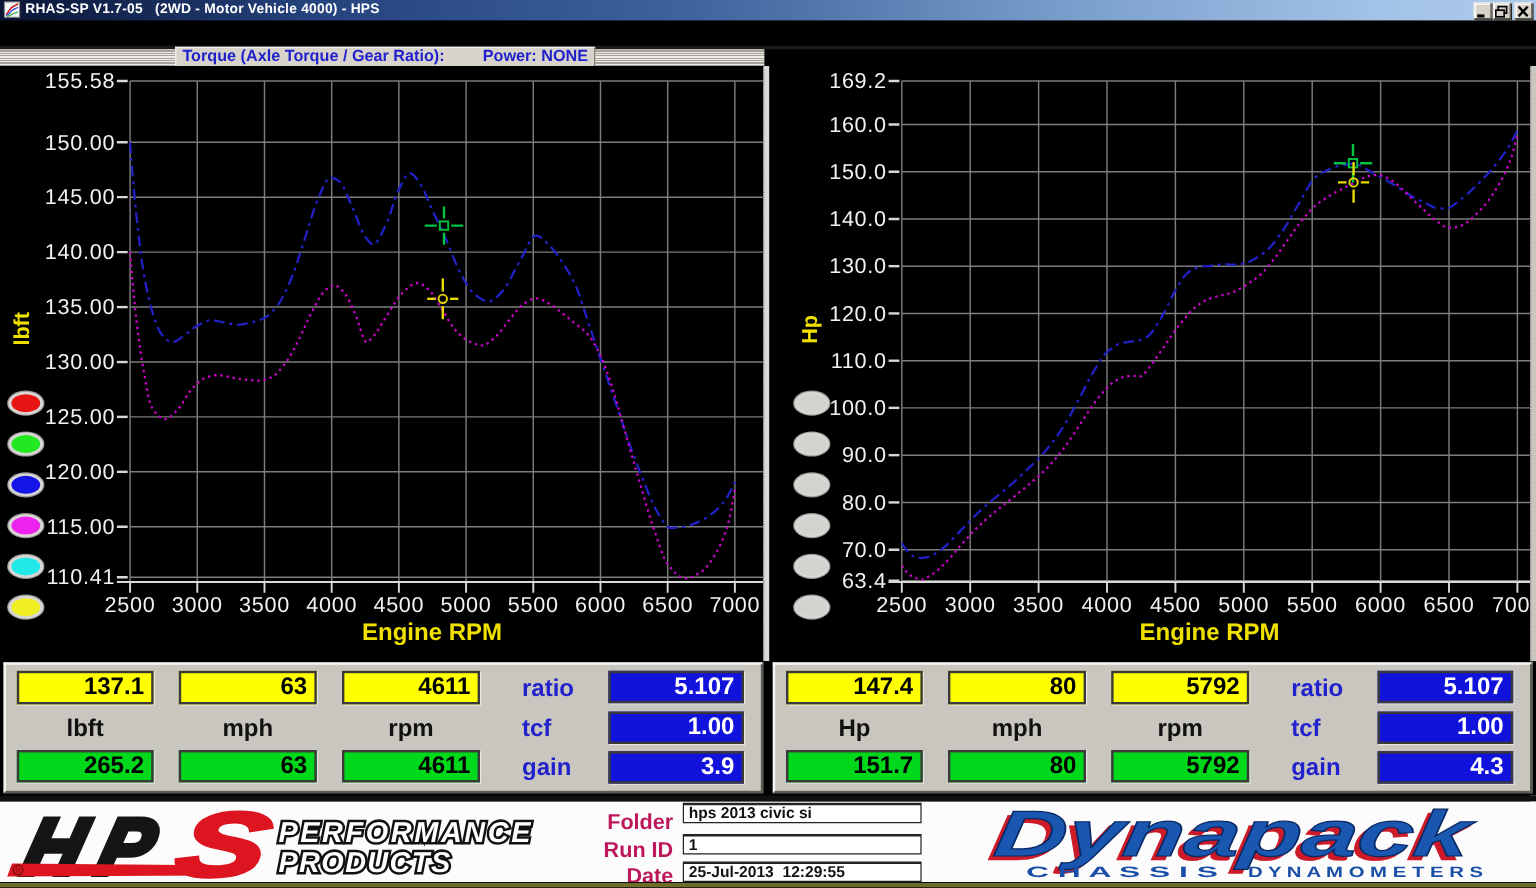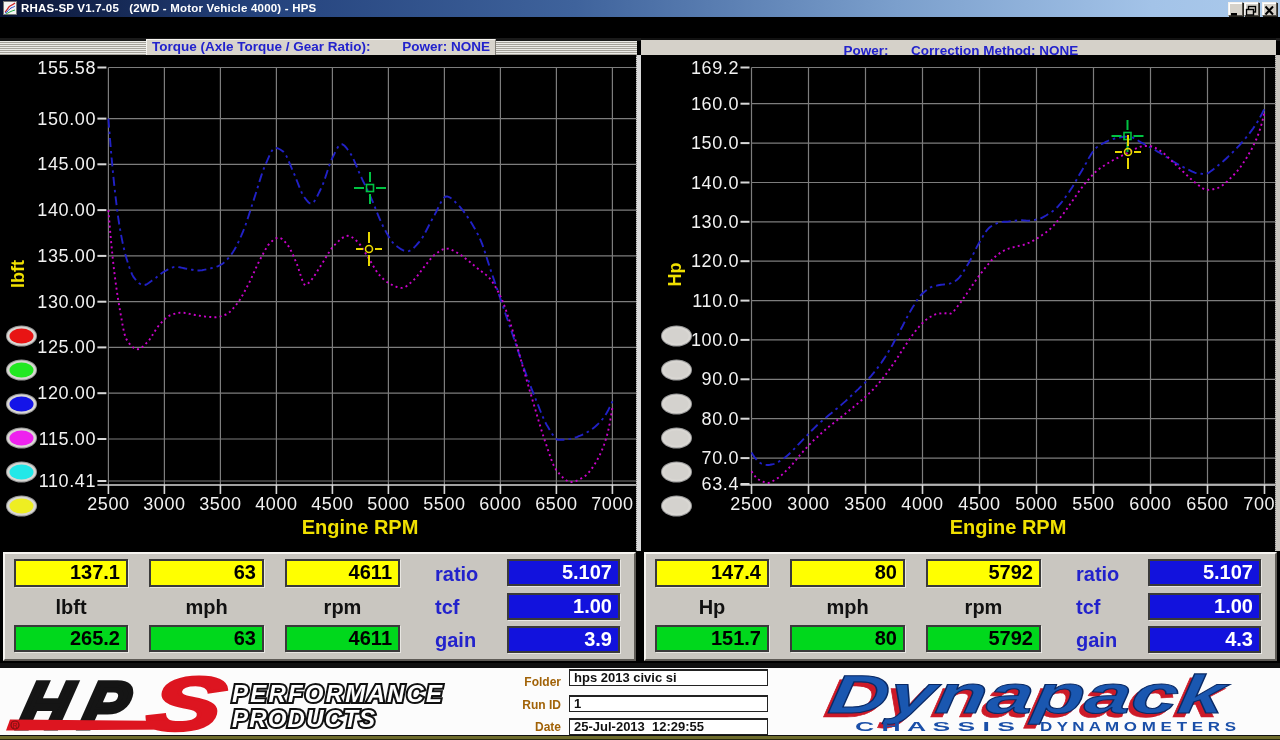--- a/index.html
+++ b/index.html
@@ -33,21 +33,21 @@
 .vbox { position:absolute; height:28px; border:2px solid #3a3a3a; box-shadow:1px 1px 0 #e8e6e2;
   font-size:20px; font-weight:bold; color:#000; text-align:right; padding-right:6px; line-height:23px;padding-left:20px; }
 .ybox { background:#ffff00; }
 .gbox { background:#00d81c; }
 .bbox { background:#1212dd; color:#ffffff; }
 .ulabel { position:absolute; font-size:20px; font-weight:bold; color:#111; text-align:center; }
 .rlabel { position:absolute; font-size:20px; font-weight:bold; color:#2222cc; }
 #sep { position:absolute; left:0; top:663px; width:1280px; height:5px; background:#101010; }
 #logobar { position:absolute; left:0; top:668px; width:1280px; height:68px; background:#fcfcfc; }
 #bstrip { position:absolute; left:0; top:735px; width:1280px; height:5px; background:linear-gradient(180deg,#101010 0px,#101010 1px,#6e6c2c 1px,#6e6c2c 4px,#26260f 4px); }
-.flabel { position:absolute; font-size:12px; font-weight:bold; color:#a16207; text-align:right; width:60px; }
+.flabel { position:absolute; font-size:18px; font-weight:bold; color:#be185d; text-align:right; width:60px; }
 .fbox { position:absolute; left:569px; width:199px; height:17px; background:#fff; border:1px solid #222;
   border-top:2px solid #222; font-size:13px; font-weight:bold; color:#111; padding-left:4px; line-height:14px; }
 svg text { font-family:"Liberation Sans", sans-serif; }
 </style>
 </head>
 <body>
 <div id="win">
   <div id="titlebar">
     <svg id="ticon" width="14" height="14">
       <rect x="0.5" y="0.5" width="13" height="13" fill="#f4f4f4" stroke="#777"></rect>
@@ -65,23 +65,20 @@
         </svg></div>
     <div class="wbtn" style="left:1262px;"><svg width="13" height="12">
           <path d="M2.5,1.5 L10,9.5 M10,1.5 L2.5,9.5" stroke="#000" stroke-width="2"></path>
         </svg></div>
   </div>
   <div id="mbline"></div>
   <div id="hdrL"></div>
   <div id="hdrLlabel">
       <span style="float:left;">Torque (Axle Torque / Gear Ratio):</span>
       <span style="float:right;">Power: NONE</span>
-    </div>
-  <div id="hdrR">
-      <div id="hdrRtext">Power:&nbsp;&nbsp;&nbsp;&nbsp;&nbsp;&nbsp;Correction Method: NONE</div>
     </div>
   <div id="chartL"><svg width="636" height="496" viewBox="0 0 636 496">
         <line x1="108.4" y1="12.5" x2="108.4" y2="430" stroke="#7d7d7d" stroke-width="1.2"></line>
         <line x1="164.4" y1="12.5" x2="164.4" y2="430" stroke="#7d7d7d" stroke-width="1.2"></line>
         <line x1="220.4" y1="12.5" x2="220.4" y2="430" stroke="#7d7d7d" stroke-width="1.2"></line>
         <line x1="276.4" y1="12.5" x2="276.4" y2="430" stroke="#7d7d7d" stroke-width="1.2"></line>
         <line x1="332.4" y1="12.5" x2="332.4" y2="430" stroke="#7d7d7d" stroke-width="1.2"></line>
         <line x1="388.4" y1="12.5" x2="388.4" y2="430" stroke="#7d7d7d" stroke-width="1.2"></line>
         <line x1="444.4" y1="12.5" x2="444.4" y2="430" stroke="#7d7d7d" stroke-width="1.2"></line>
         <line x1="500.4" y1="12.5" x2="500.4" y2="430" stroke="#7d7d7d" stroke-width="1.2"></line>

